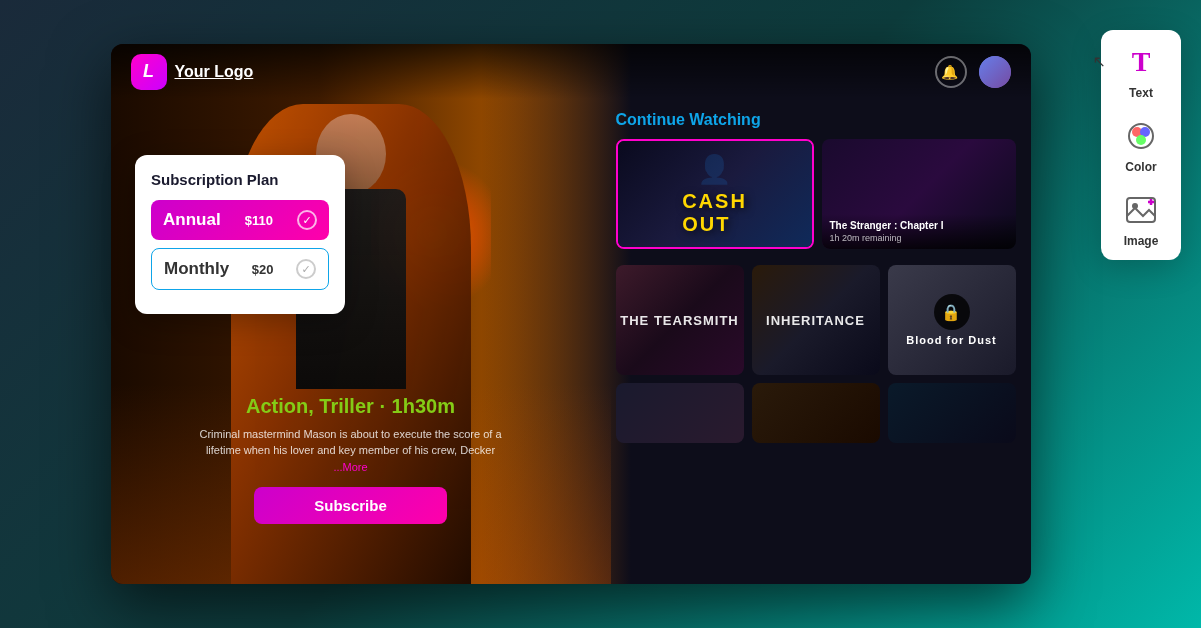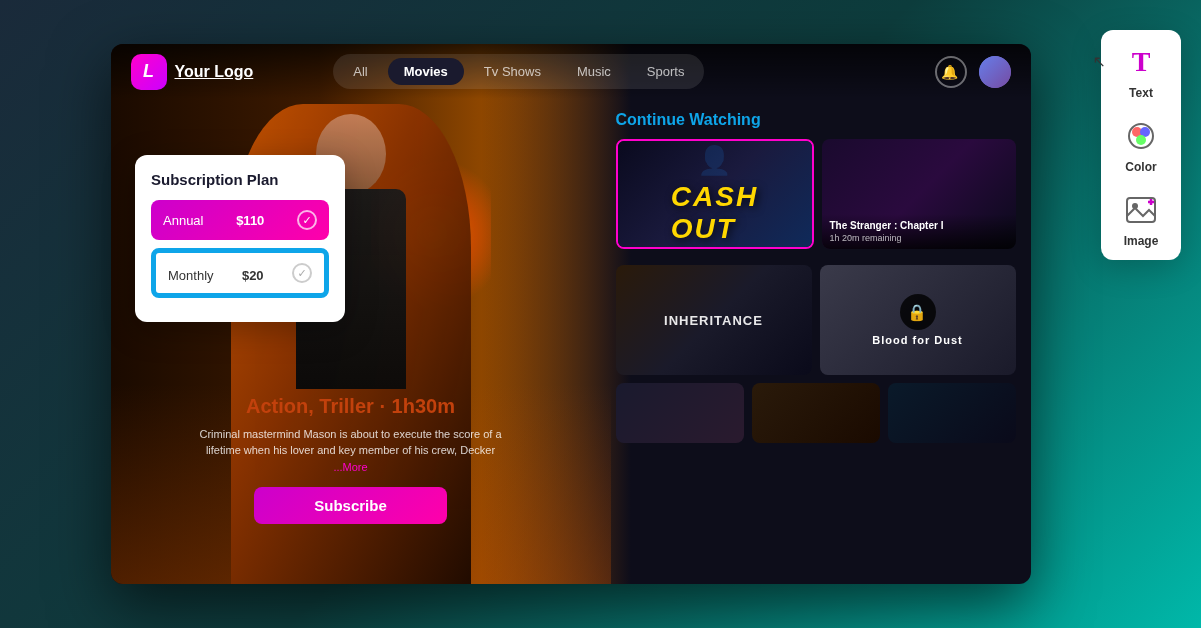--- a/index.html
+++ b/index.html
@@ -185,26 +185,25 @@
       background: linear-gradient(135deg, #1a1a2e, #16213e, #0f3460);
       width: 100%;
       height: 100%;
       display: flex;
       align-items: center;
       justify-content: center;
     }
 
     .cashout-text {
       color: #ffd700;
-      font-size: 28px;
+      font-size: 20px;
       font-weight: 900;
       text-transform: uppercase;
       letter-spacing: 2px;
       text-shadow: 2px 2px 8px rgba(0,0,0,0.8);
-      font-style: italic;
     }
 
     .card-overlay {
       position: absolute;
       bottom: 0;
       left: 0;
       right: 0;
       padding: 6px 8px;
       background: linear-gradient(to top, rgba(0,0,0,0.8), transparent);
     }
@@ -331,21 +330,21 @@
     .hero-text {
       position: absolute;
       left: 0;
       bottom: 60px;
       width: 480px;
       text-align: center;
       z-index: 6;
     }
 
     .hero-genre {
-      color: #c2410c;
+      color: #84cc16;
       font-size: 20px;
       font-weight: 700;
       margin-bottom: 8px;
     }
 
     .hero-desc {
       color: rgba(255,255,255,0.8);
       font-size: 11px;
       line-height: 1.5;
       padding: 0 80px;
@@ -399,28 +398,27 @@
       cursor: pointer;
     }
 
     .plan-option.selected {
       background: linear-gradient(135deg, #cc00cc, #ff00aa);
       color: white;
     }
 
     .plan-option.unselected {
       background: transparent;
-      border: 5px solid #0ea5e9;
+      border: 1px solid #0ea5e9;
       color: #333;
-      align-items: flex-end;
     }
 
     .plan-label {
-      font-size: 13px;
-      font-weight: 400;
+      font-size: 17px;
+      font-weight: 700;
     }
 
     .plan-price {
       font-size: 13px;
       font-weight: 600;
     }
 
     .plan-check {
       width: 20px;
       height: 20px;
@@ -527,27 +525,20 @@
   </div>
 
   <div style="position:absolute;left:260px;top:100px;width:120px;height:180px;background:radial-gradient(circle, rgba(255,150,0,0.8) 0%, rgba(255,80,0,0.5) 40%, transparent 70%);z-index:2;"></div>
 
   <nav class="navbar">
     <div class="logo-area">
       <div class="logo-icon">L</div>
       <span class="logo-text">Your Logo</span>
     </div>
 
-    <div class="nav-links">
-      <div class="nav-link">All</div>
-      <div class="nav-link active">Movies</div>
-      <div class="nav-link">Tv Shows</div>
-      <div class="nav-link">Music</div>
-      <div class="nav-link">Sports</div>
-    </div>
 
     <div class="nav-icons">
       <div class="nav-bell">🔔</div>
       <div class="nav-avatar">
         <div style="width:100%;height:100%;background:linear-gradient(135deg,#667eea,#764ba2);border-radius:50%;"></div>
       </div>
     </div>
   </nav>
 
   <div class="content-area">
@@ -571,20 +562,25 @@
         <div class="card-overlay">
           <div class="card-title">The Stranger : Chapter I</div>
           <div class="card-time">1h 20m remaining</div>
         </div>
       </div>
 
     </div>
 
     <div class="movies-grid">
 
+      <div class="movie-card">
+        <div class="movie-bg-1">
+          <div class="movie-title-overlay">The Tearsmith</div>
+        </div>
+      </div>
 
       <div class="movie-card">
         <div class="movie-bg-2">
           <div class="movie-title-overlay">Inheritance</div>
         </div>
       </div>
 
       <div class="movie-card">
         <div class="movie-bg-3">
           <div class="lock-circle">🔒</div>

